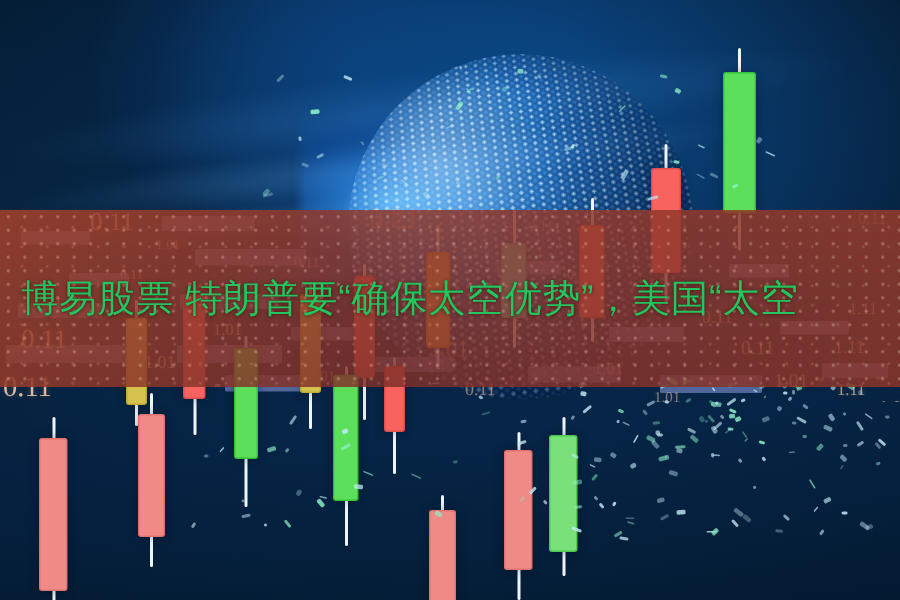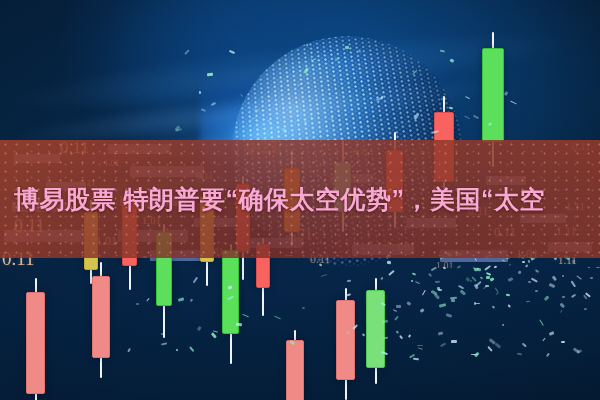--- a/index.html
+++ b/index.html
@@ -134,23 +134,23 @@
   
   #headline{
     position:absolute;left:0;top:140px;width:600px;height:118px;
     display:flex;flex-direction:column;
     align-items:center;justify-content:center;
     gap:4px;
     padding:0 10px;
     box-sizing:border-box;
   }
   .hl-line{
-    color:#f9a8d4;
+    color:#22c55e;
     font-size:25px;
-    font-weight:bold;
+    font-weight:normal;
     line-height:1.22;
     letter-spacing:.5px;
     white-space:nowrap;
     text-shadow:0 1px 3px rgba(60,10,0,.55), 0 0 1px rgba(0,0,0,.4);
   }
   #hl-line-1{align-self:flex-start;padding-left:4px;}
   #hl-line-2{align-self:center;}
 </style>
 </head>
 <body>

